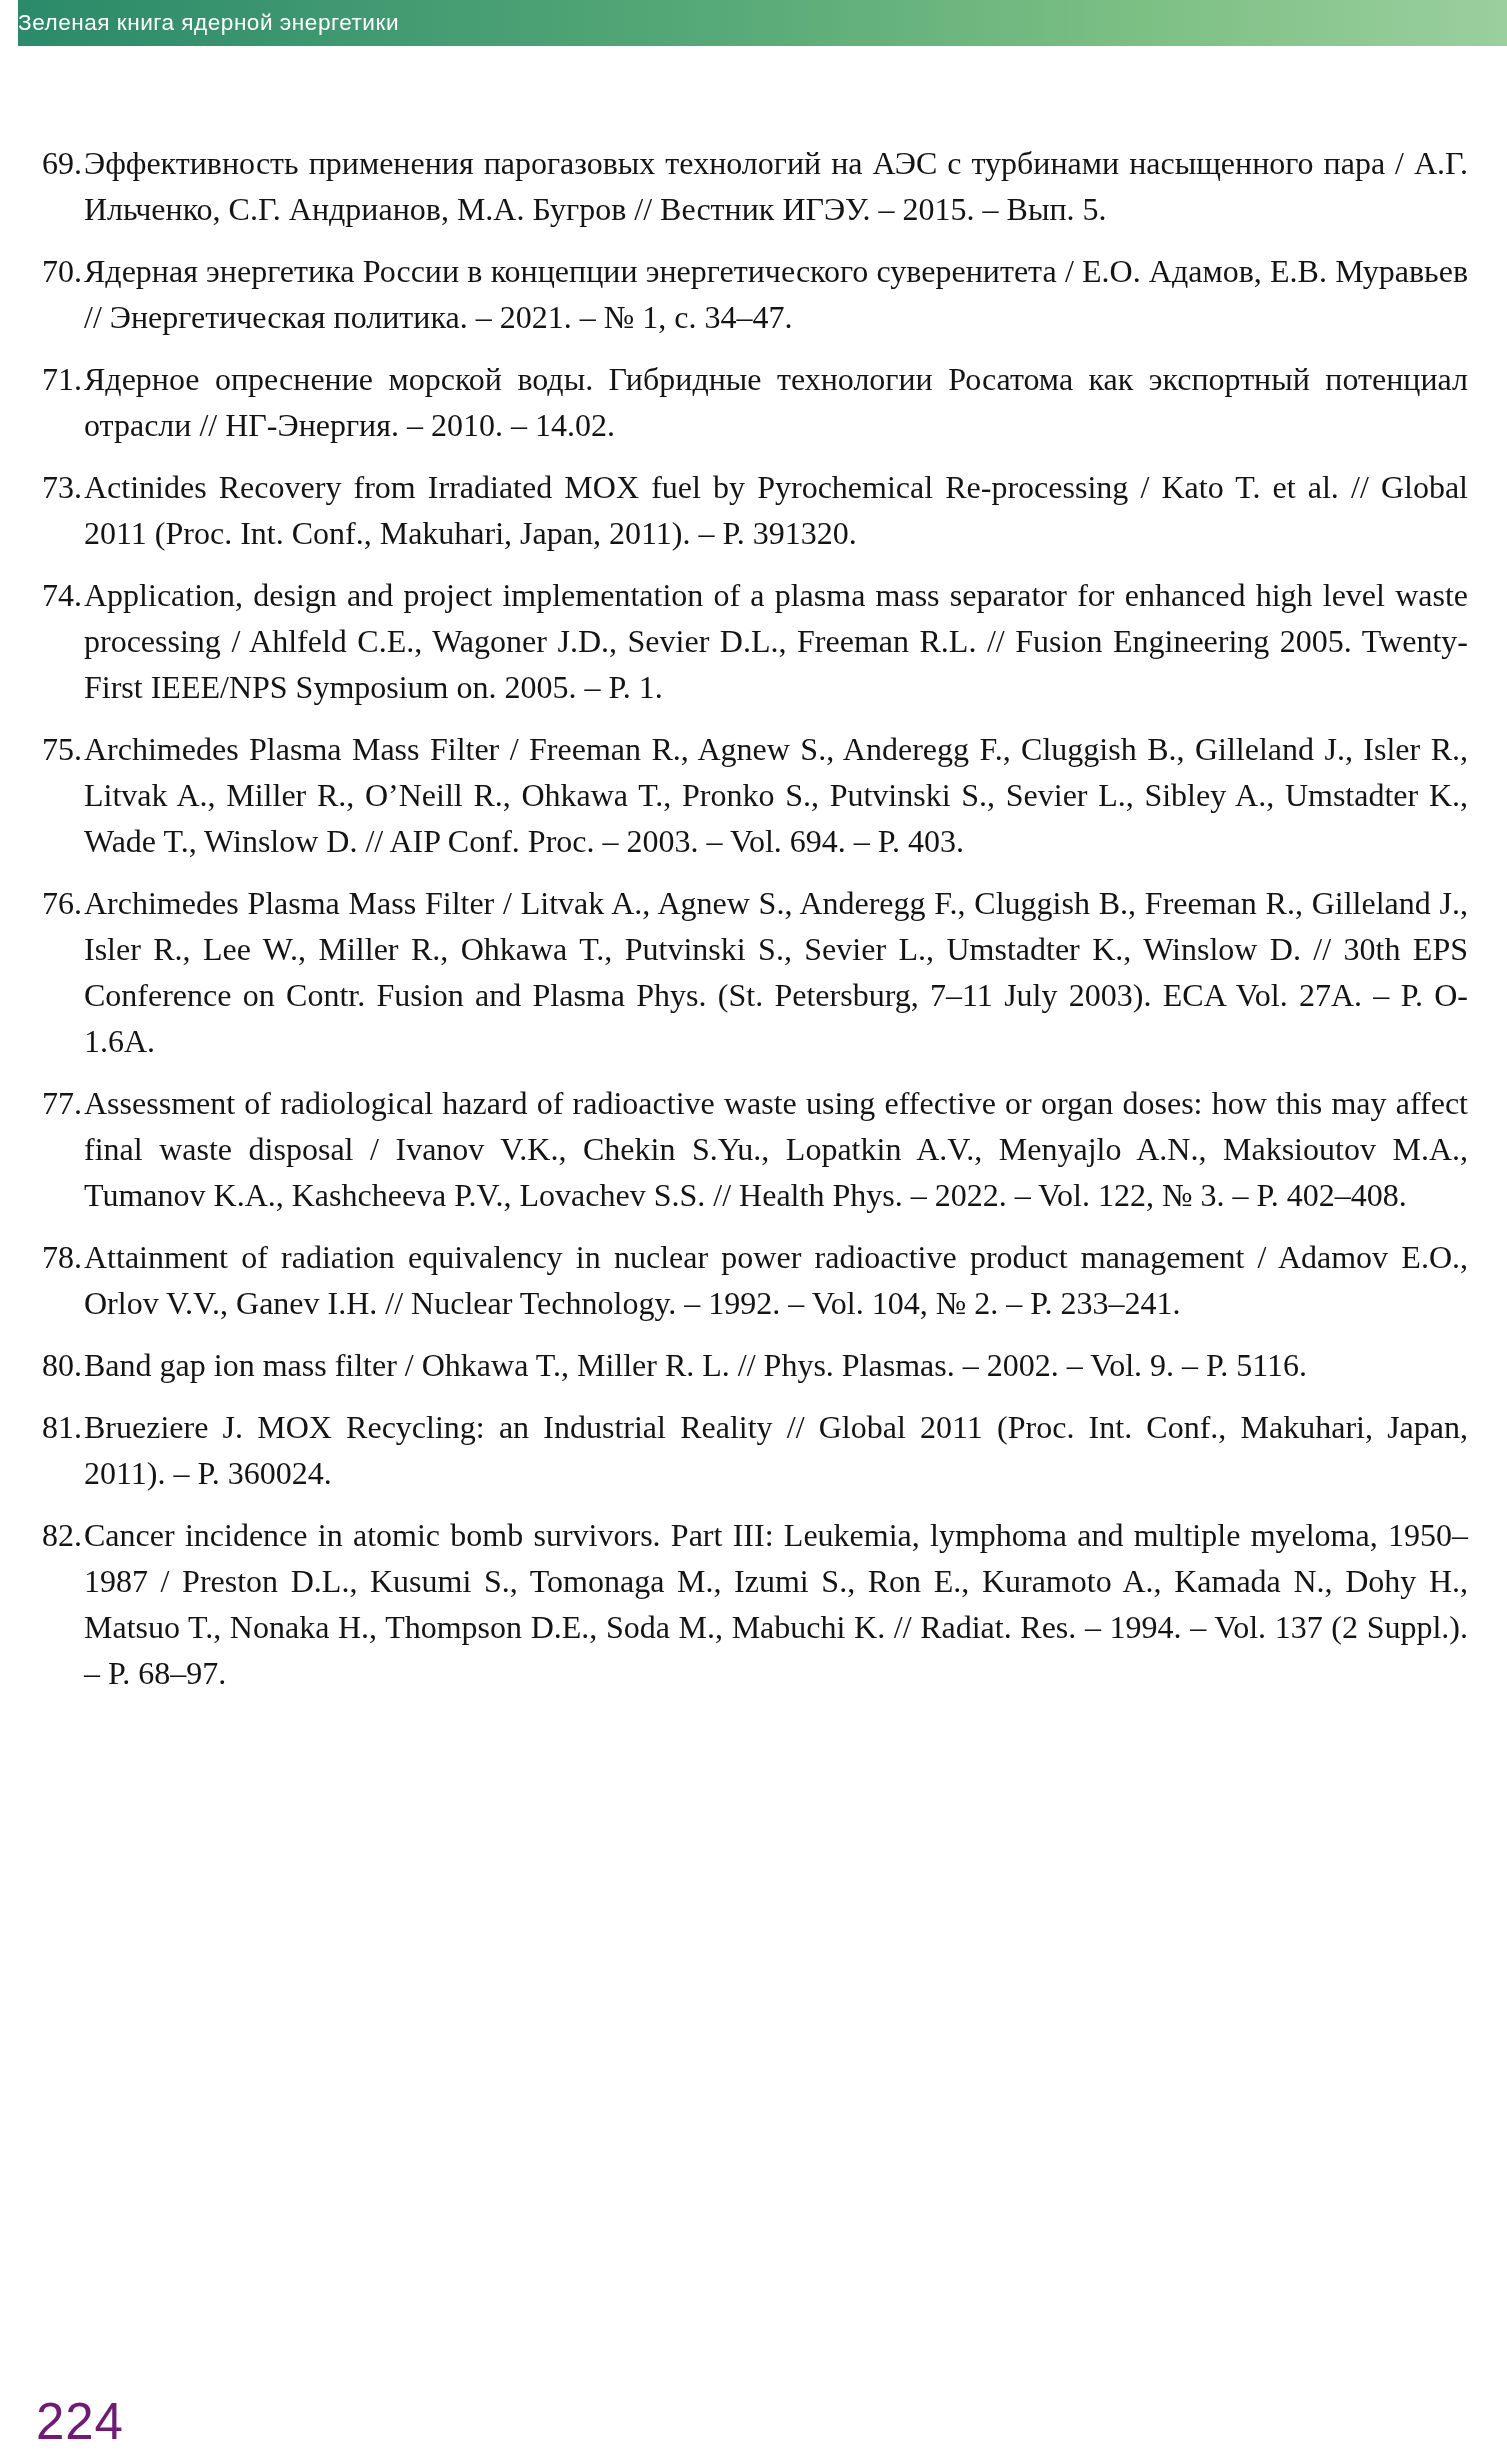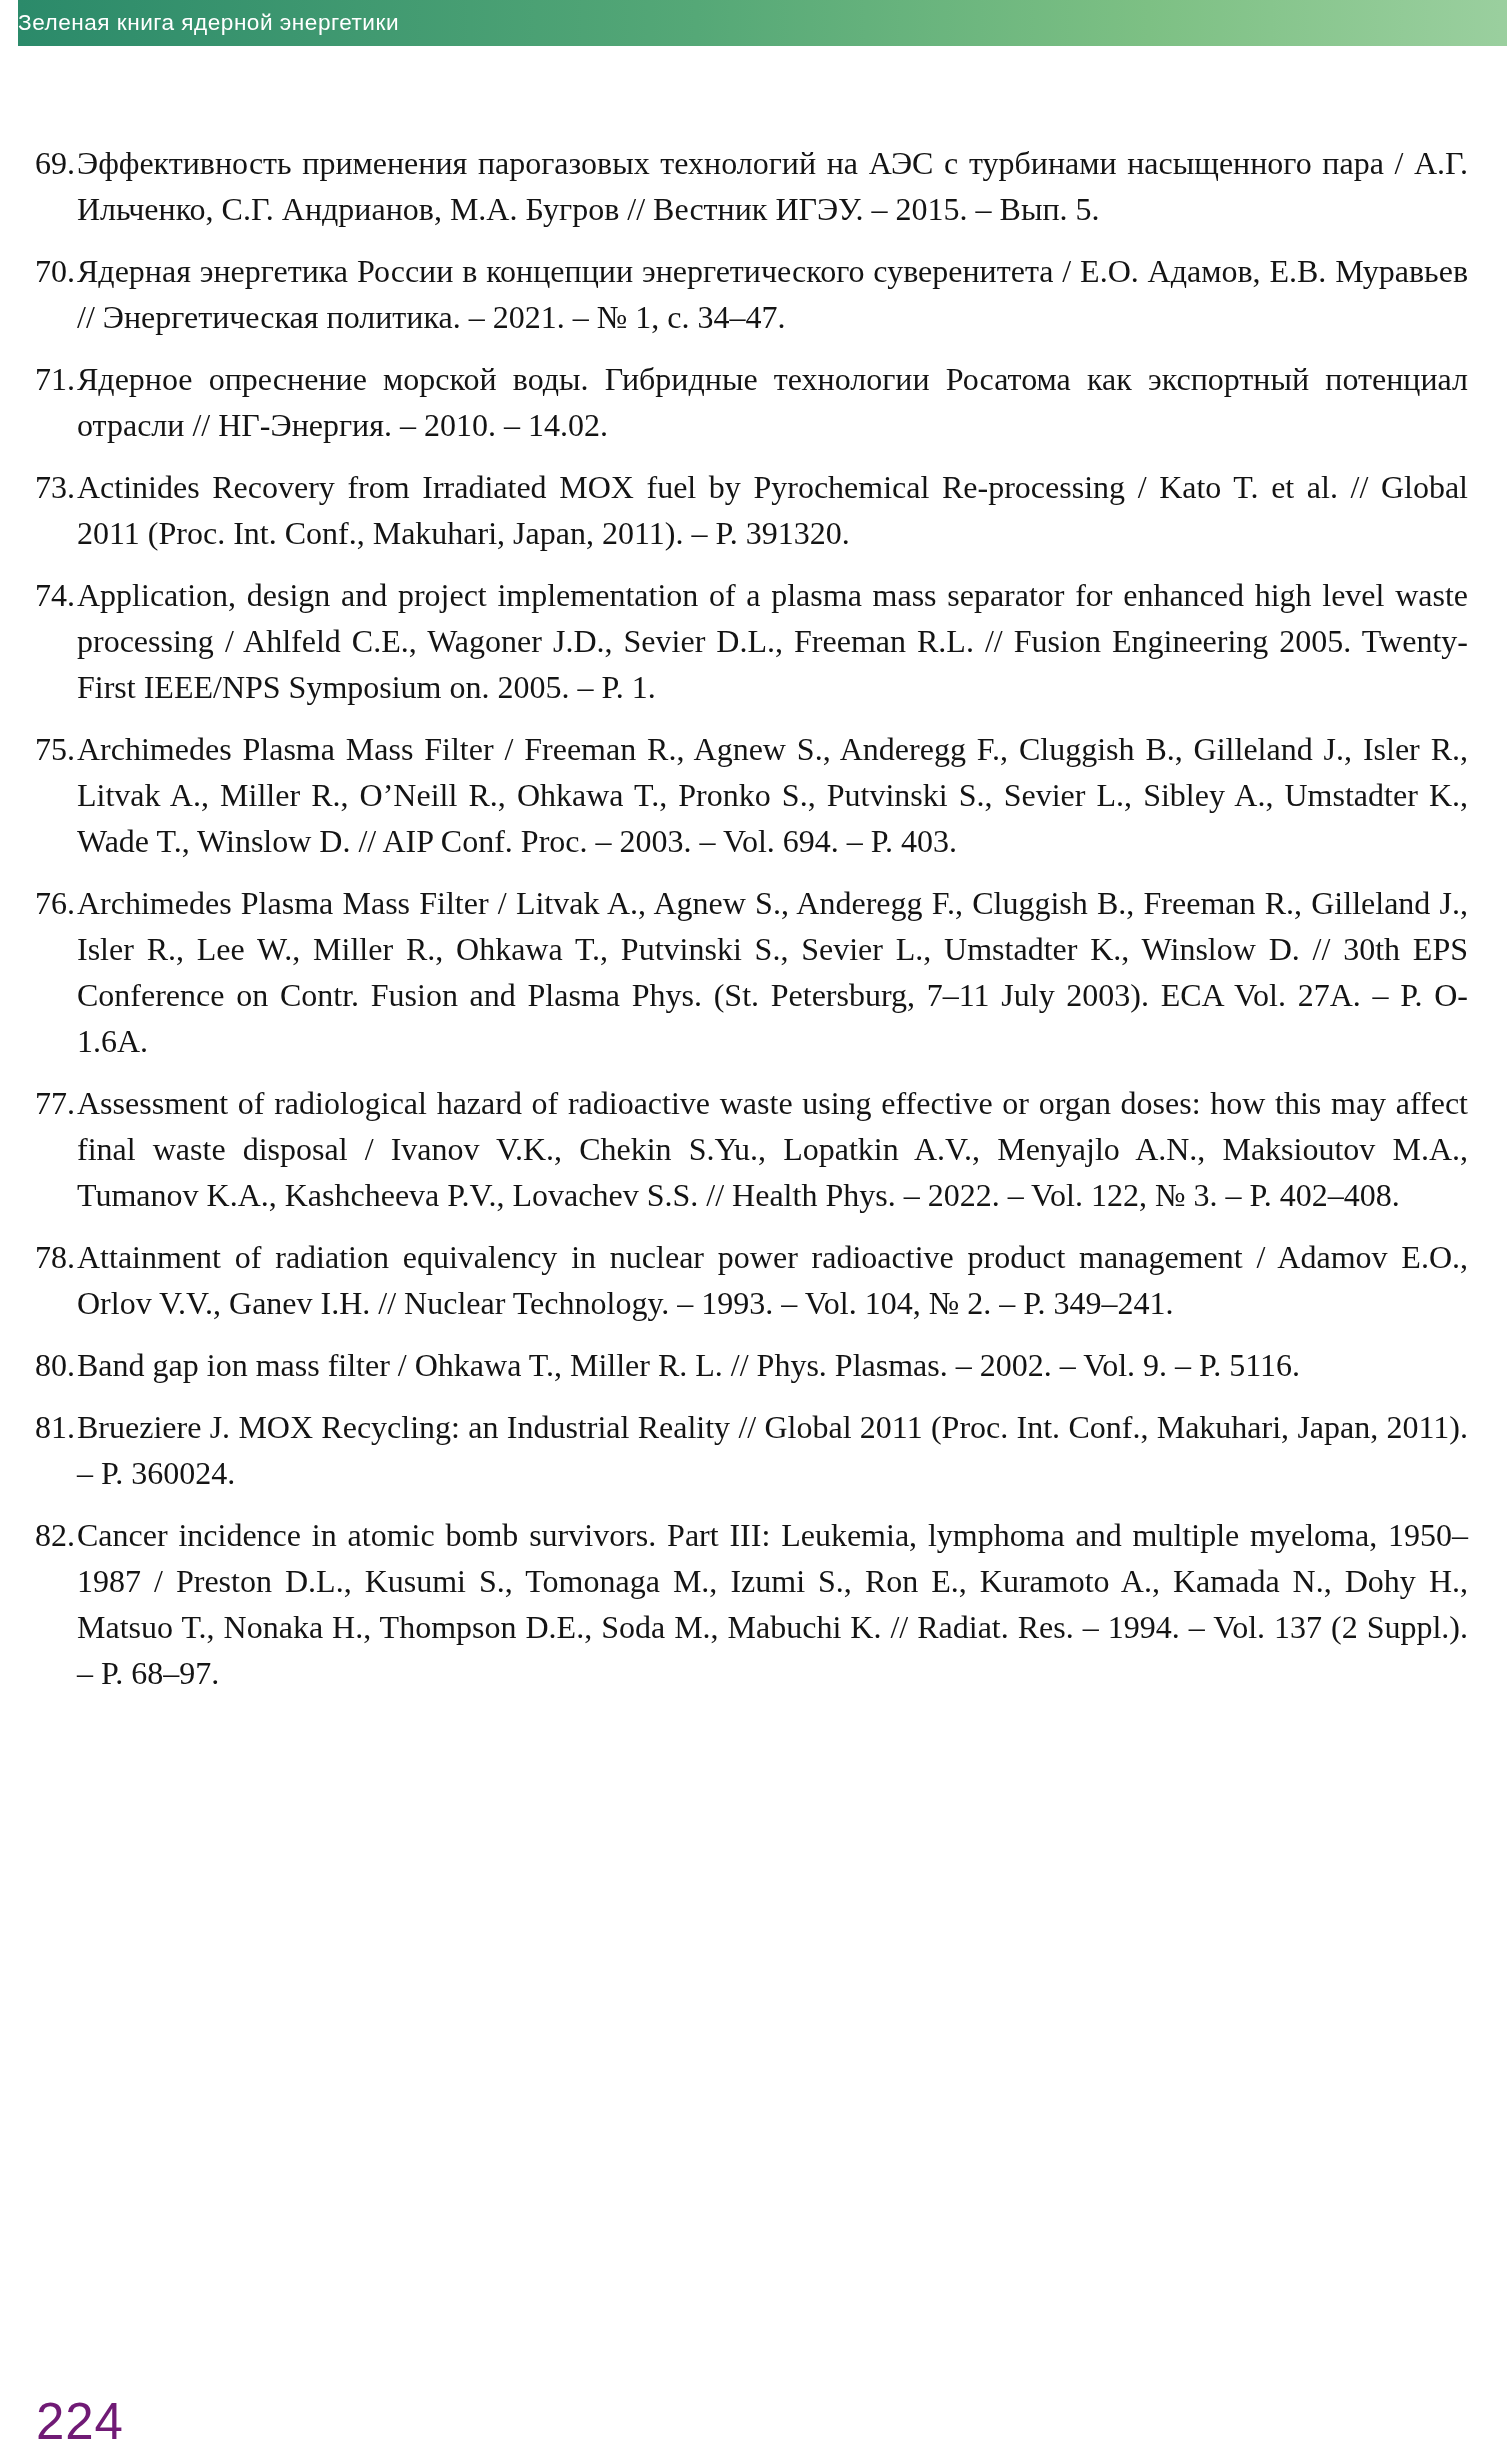--- a/index.html
+++ b/index.html
@@ -32,20 +32,21 @@
   }
   .refs {
     box-sizing: border-box;
     padding: 94px 40px 0 35px;
   }
   .ref {
     display: flex;
     margin-bottom: 16px;
     font-size: 32px;
     line-height: 46px;
+    margin-left: 7px;
   }
   .ref-num {
     flex: 0 0 42px;
     width: 42px;
   }
   .ref-text {
     flex: 1;
     margin: 0;
     text-align: justify;
   }
@@ -94,21 +95,21 @@
     <div class="ref">
       <span class="ref-num">76.</span>
       <p class="ref-text">Archimedes Plasma Mass Filter / Litvak A., Agnew S., Anderegg F., Cluggish B., Freeman R., Gilleland J., Isler R., Lee W., Miller R., Ohkawa T., Putvinski S., Sevier L., Umstadter K., Winslow D. // 30th EPS Conference on Contr. Fusion and Plasma Phys. (St. Petersburg, 7–11 July 2003). ECA Vol. 27A. – P. O-1.6A.</p>
     </div>
     <div class="ref">
       <span class="ref-num">77.</span>
       <p class="ref-text">Assessment of radiological hazard of radioactive waste using effective or organ doses: how this may affect final waste disposal / Ivanov V.K., Chekin S.Yu., Lopatkin A.V., Menyajlo A.N., Maksioutov M.A., Tumanov K.A., Kashcheeva P.V., Lovachev S.S. // Health Phys. – 2022. – Vol. 122, № 3. – P. 402–408.</p>
     </div>
     <div class="ref">
       <span class="ref-num">78.</span>
-      <p class="ref-text">Attainment of radiation equivalency in nuclear power radioactive product management / Adamov E.O., Orlov V.V., Ganev I.H. // Nuclear Technology. – 1993. – Vol. 104, № 2. – P. 349–241.</p>
+      <p class="ref-text">Attainment of radiation equivalency in nuclear power radioactive product management / Adamov E.O., Orlov V.V., Ganev I.H. // Nuclear Technology. – 1992. – Vol. 104, № 2. – P. 233–241.</p>
     </div>
     <div class="ref">
       <span class="ref-num">80.</span>
       <p class="ref-text">Band gap ion mass filter / Ohkawa T., Miller R. L. // Phys. Plasmas. – 2002. – Vol. 9. – P. 5116.</p>
     </div>
     <div class="ref">
       <span class="ref-num">81.</span>
       <p class="ref-text">Brueziere J. MOX Recycling: an Industrial Reality // Global 2011 (Proc. Int. Conf., Makuhari, Japan, 2011). – P. 360024.</p>
     </div>
     <div class="ref">

